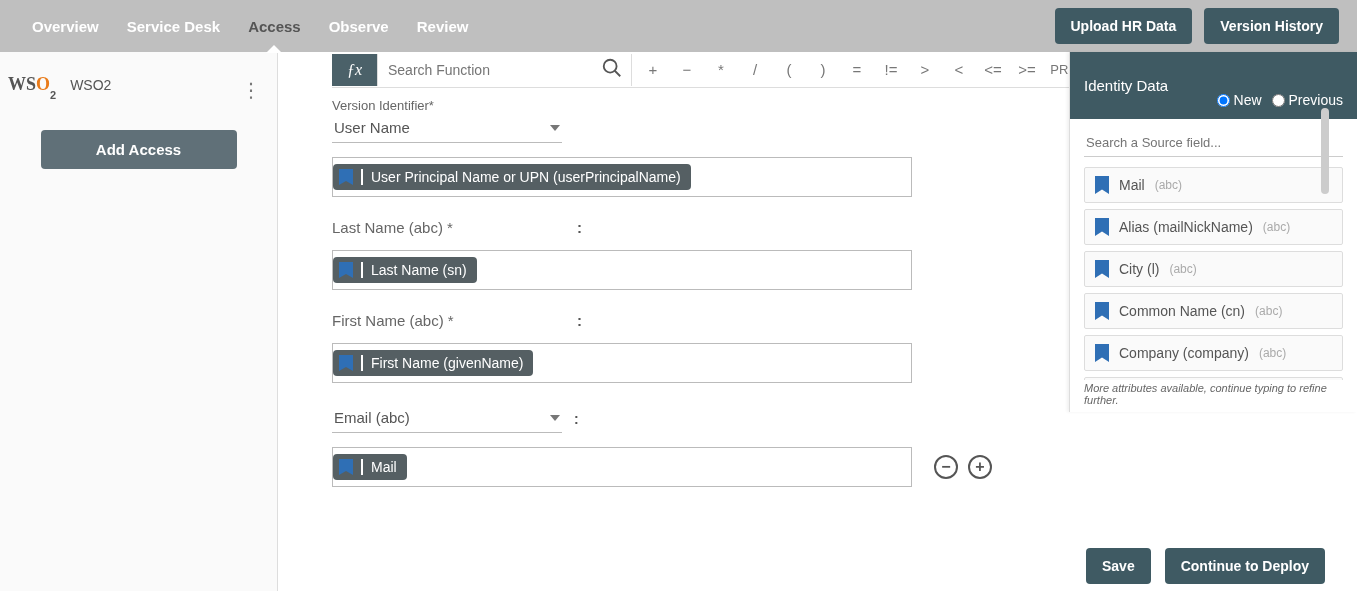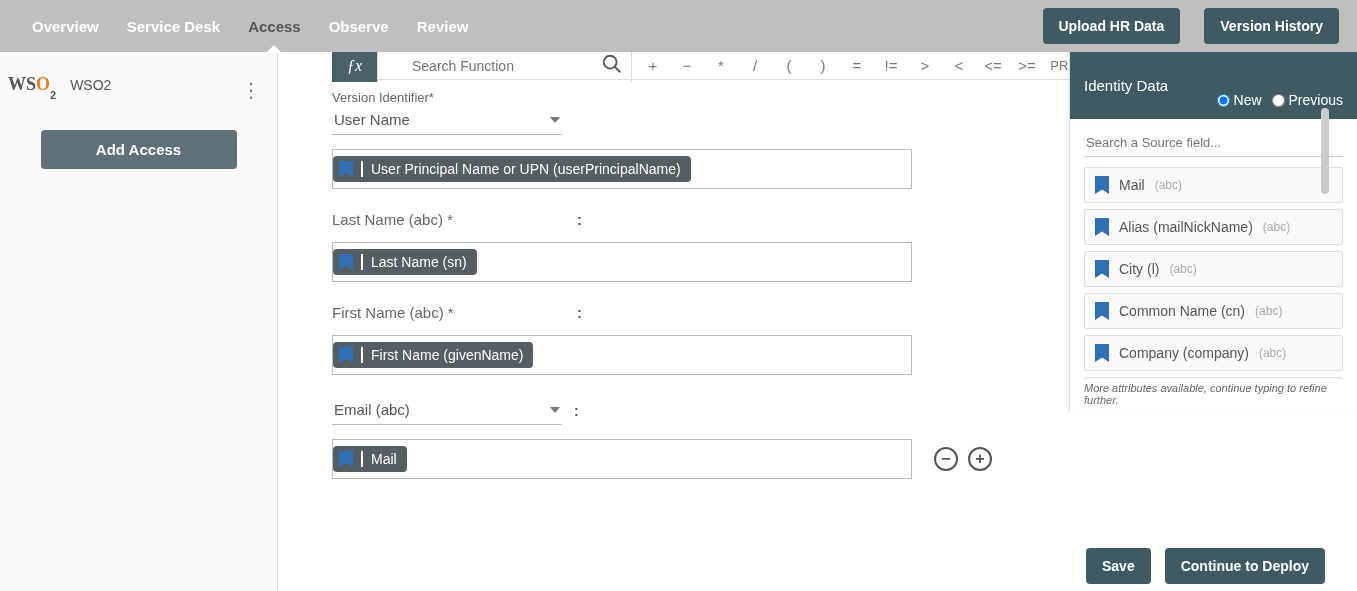--- a/index.html
+++ b/index.html
@@ -4,41 +4,41 @@
 <style>
   * { box-sizing: border-box; margin:0; padding:0; }
   body { font-family: Arial, Helvetica, sans-serif; font-size:14px; color:#555; background:#fff; width:1357px; height:591px; position:relative; overflow:hidden; }
 
   
   .topnav { height:52px; background:#bfbfbf; display:flex; align-items:center; padding:0 18px; }
   .nav-tabs { display:flex; gap:0; flex:1; }
   .nav-tab { color:#fff; font-weight:bold; font-size:15px; padding:0 14px; height:52px; display:flex; align-items:center; cursor:pointer; position:relative;}
   .nav-tab.active { color:#555; }
   .nav-tab.active::after { content:""; position:absolute; bottom:-1px; left:50%; transform:translateX(-50%); width:0;height:0; border-left:8px solid transparent; border-right:8px solid transparent; border-bottom:8px solid #fff;}
-  .nav-right { display:flex; gap:24px; }
+  .nav-right { display:flex; gap:12px; }
   .btn-dark { background:#3f5a63; color:#fff; border:none; border-radius:4px; padding:10px 16px; font-weight:bold; font-size:14px; cursor:pointer; }
 
   
   .main { display:flex; height:539px; }
   .sidebar { width:278px; background:#fafafa; border-right:1px solid #ddd; padding-top:14px;}
   .app-row { display:flex; align-items:flex-start; padding:8px 8px; justify-content:space-between;}
   .app-row .left { display:flex; align-items:center; gap:14px;}
   .wso2-logo { font-family:Georgia,serif; font-weight:bold; font-size:18px; color:#555;}
   .wso2-logo .o { color:#e97b1a;}
   .wso2-logo sub { font-size:11px; color:#555; position:relative; bottom:-4px; font-family:Arial;}
   .kebab { font-size:20px; color:#777; cursor:pointer; padding:4px 8px;}
   .add-access-btn { display:block; margin:16px auto 0; width:196px; background:#607078; color:#fff; border:none; border-radius:4px; padding:11px 0; font-weight:bold; font-size:15px; cursor:pointer;}
 
   .center { flex:1; overflow:auto; position:relative;}
   
   
-  .fnbar { display:flex; align-items:center; border-bottom:1px solid #ddd; background:#fff; height:28px; margin-left:54px;}
+  .fnbar { display:flex; align-items:center; border-bottom:1px solid #ddd; background:#fff; height:36px; margin-left:54px;}
   .fx { width:46px; height:32px; background:#4b6169; color:#fff; font-style:italic; font-family:Georgia,serif; display:flex; align-items:center; justify-content:center; font-size:16px; border-right:1px solid #ddd;}
   .fn-search { position:relative; width:254px; border-right:1px solid #ddd; height:32px; display:flex; align-items:center;}
-  .fn-search input { border:none; outline:none; padding:0 10px; width:220px; font-size:14px; color:#888;margin-left:24px;}
+  .fn-search input { border:none; outline:none; padding:0 10px; width:220px; font-size:14px; color:#888;}
   .fn-search .mag { position:absolute; right:8px; top:3px; color:#555;}
   .ops { display:flex; align-items:center; height:32px; padding:0 4px; gap:0;}
   .op { width:34px; text-align:center; color:#777; font-size:15px; cursor:pointer;}
   .op.grow { width:50px;}
   .op.prev { width:48px; font-size:13px;}
   .icon-btn { width:40px; height:32px; display:flex; align-items:center; justify-content:center; color:#555; cursor:pointer;}
   
   .form-area { padding:8px 64px 0 54px; position:relative;}
   .small-label { font-size:13px; color:#666; margin-top:2px;}
   .select-row { display:flex; align-items:center; gap:6px; margin-top:2px;}

